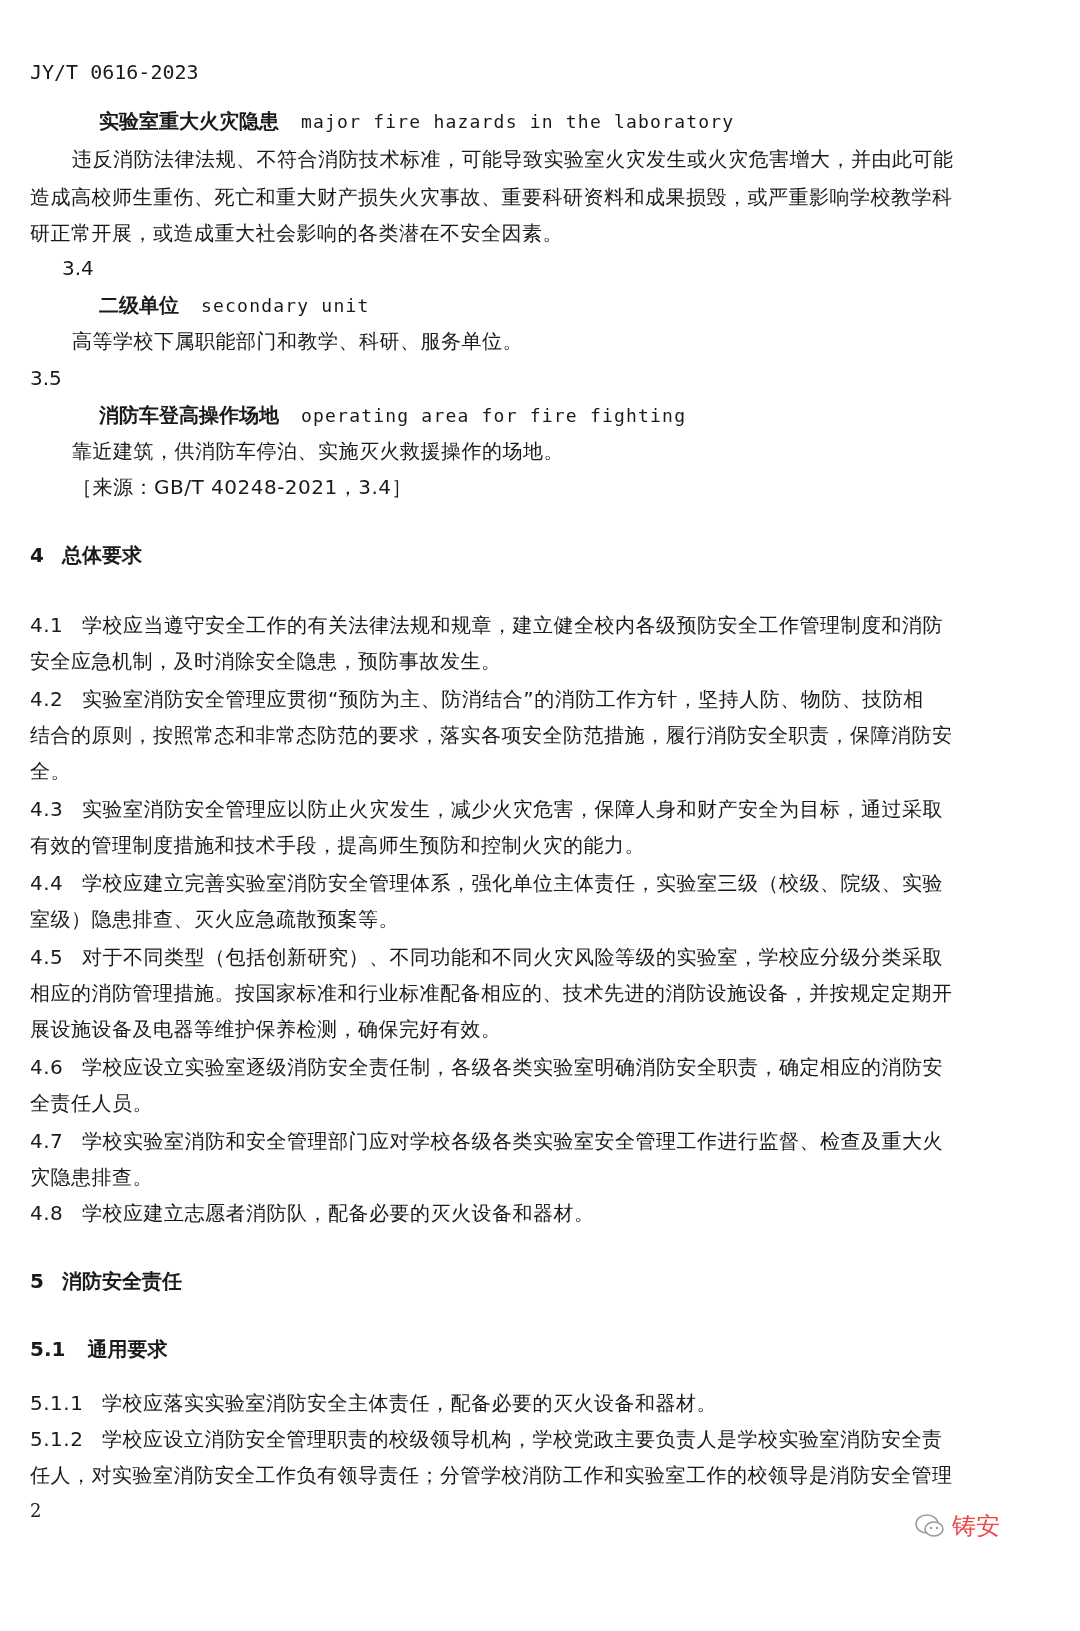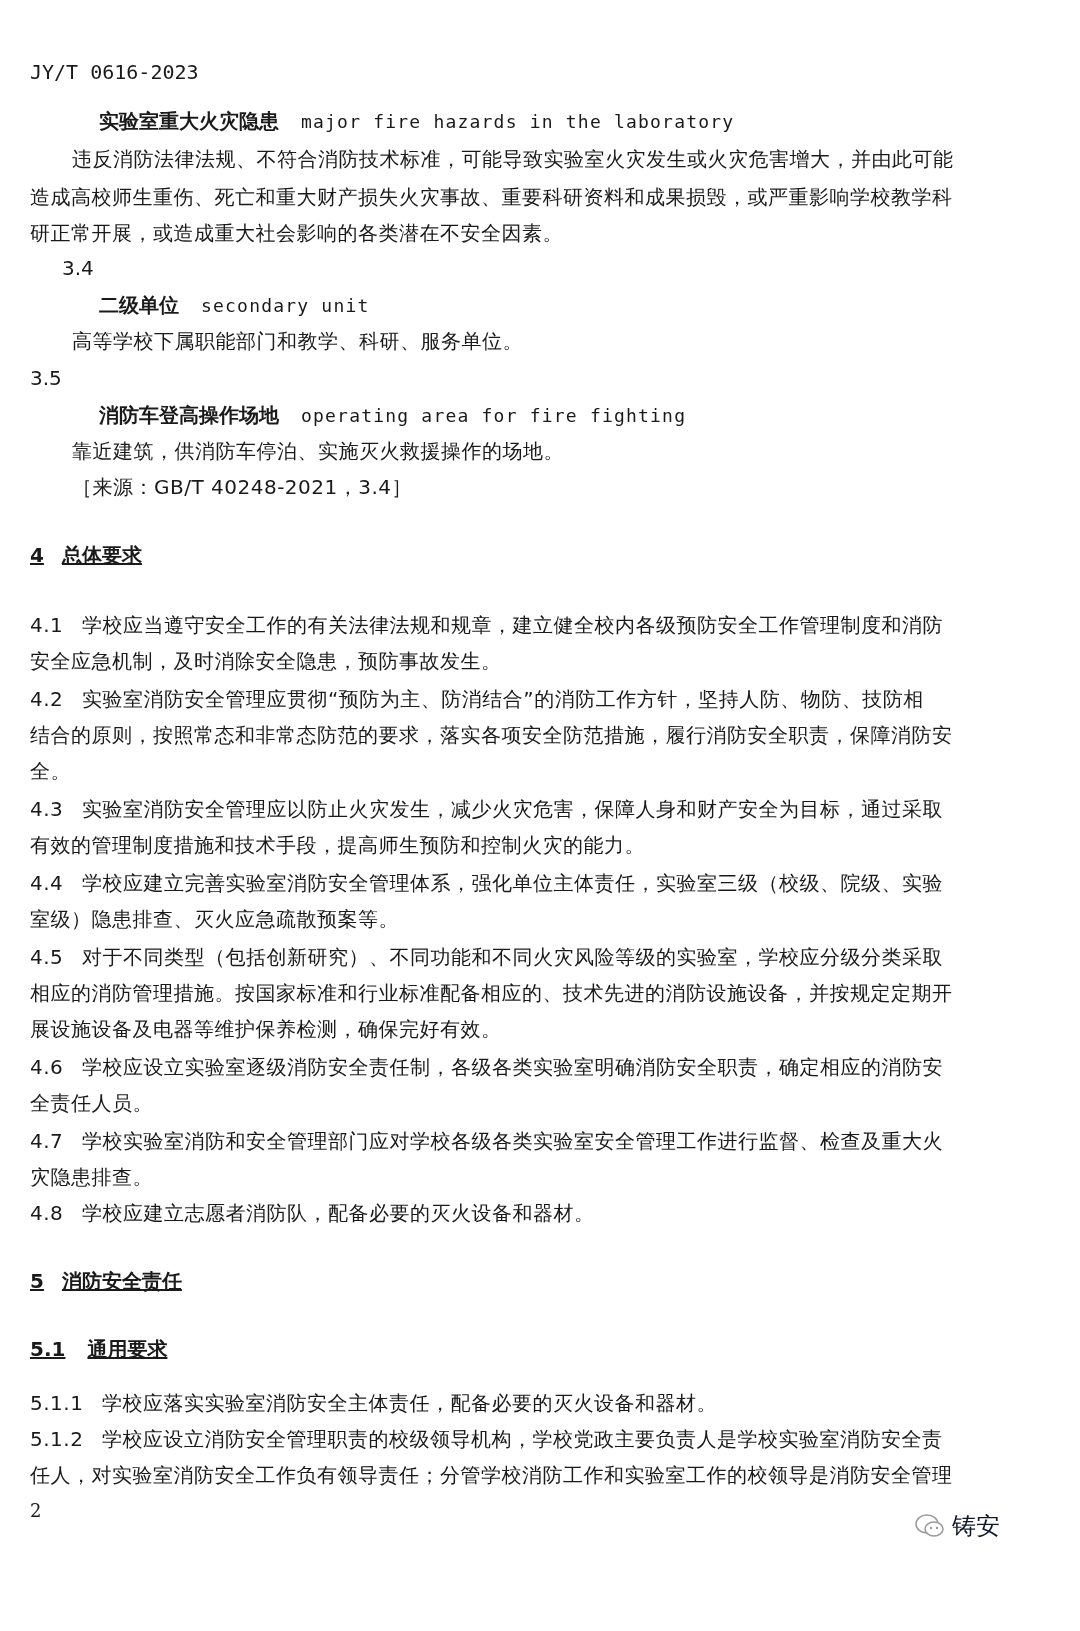--- a/index.html
+++ b/index.html
@@ -10,22 +10,22 @@
   }
   .abs { position: absolute; white-space: nowrap; }
   .mono { font-family: "DejaVu Sans Mono", "Liberation Mono", monospace; }
   .txt { font-size: 20px; letter-spacing: 0.5px; }
   .std { left: 30px; top: 60px; font-size: 20px; }
   .term-cn { font-weight: bold; font-size: 20px; margin-left: 27px; }
   .term-en { font-size: 18px; margin-left: 22px; letter-spacing: 1.2px; }
   .num { font-size: 20px; }
   .clause-num { display: inline-block; min-width: 52px; }
   .clause-num-3 { display: inline-block; min-width: 72px; }
-  .h1 { font-size: 20px; font-weight: bold; text-decoration: underline; }
-  .watermark { right: 80px; top: 1510px; color: #0f172a; font-size: 24px; display: flex; align-items: center; gap: 6px; }
+  .h1 { font-size: 20px; font-weight: bold; }
+  .watermark { right: 80px; top: 1510px; color: #ef4444; font-size: 24px; display: flex; align-items: center; gap: 6px; }
   .wm-icon { width: 32px; height: 28px; }
 </style>
 </head>
 <body>
 
 <div class="abs mono std">JY/T 0616-2023</div>
 
 <div class="abs" style="left:72px; top:108px;">
   <span class="term-cn">实验室重大火灾隐患</span><span class="term-en mono">major fire hazards in the laboratory</span>
 </div>

